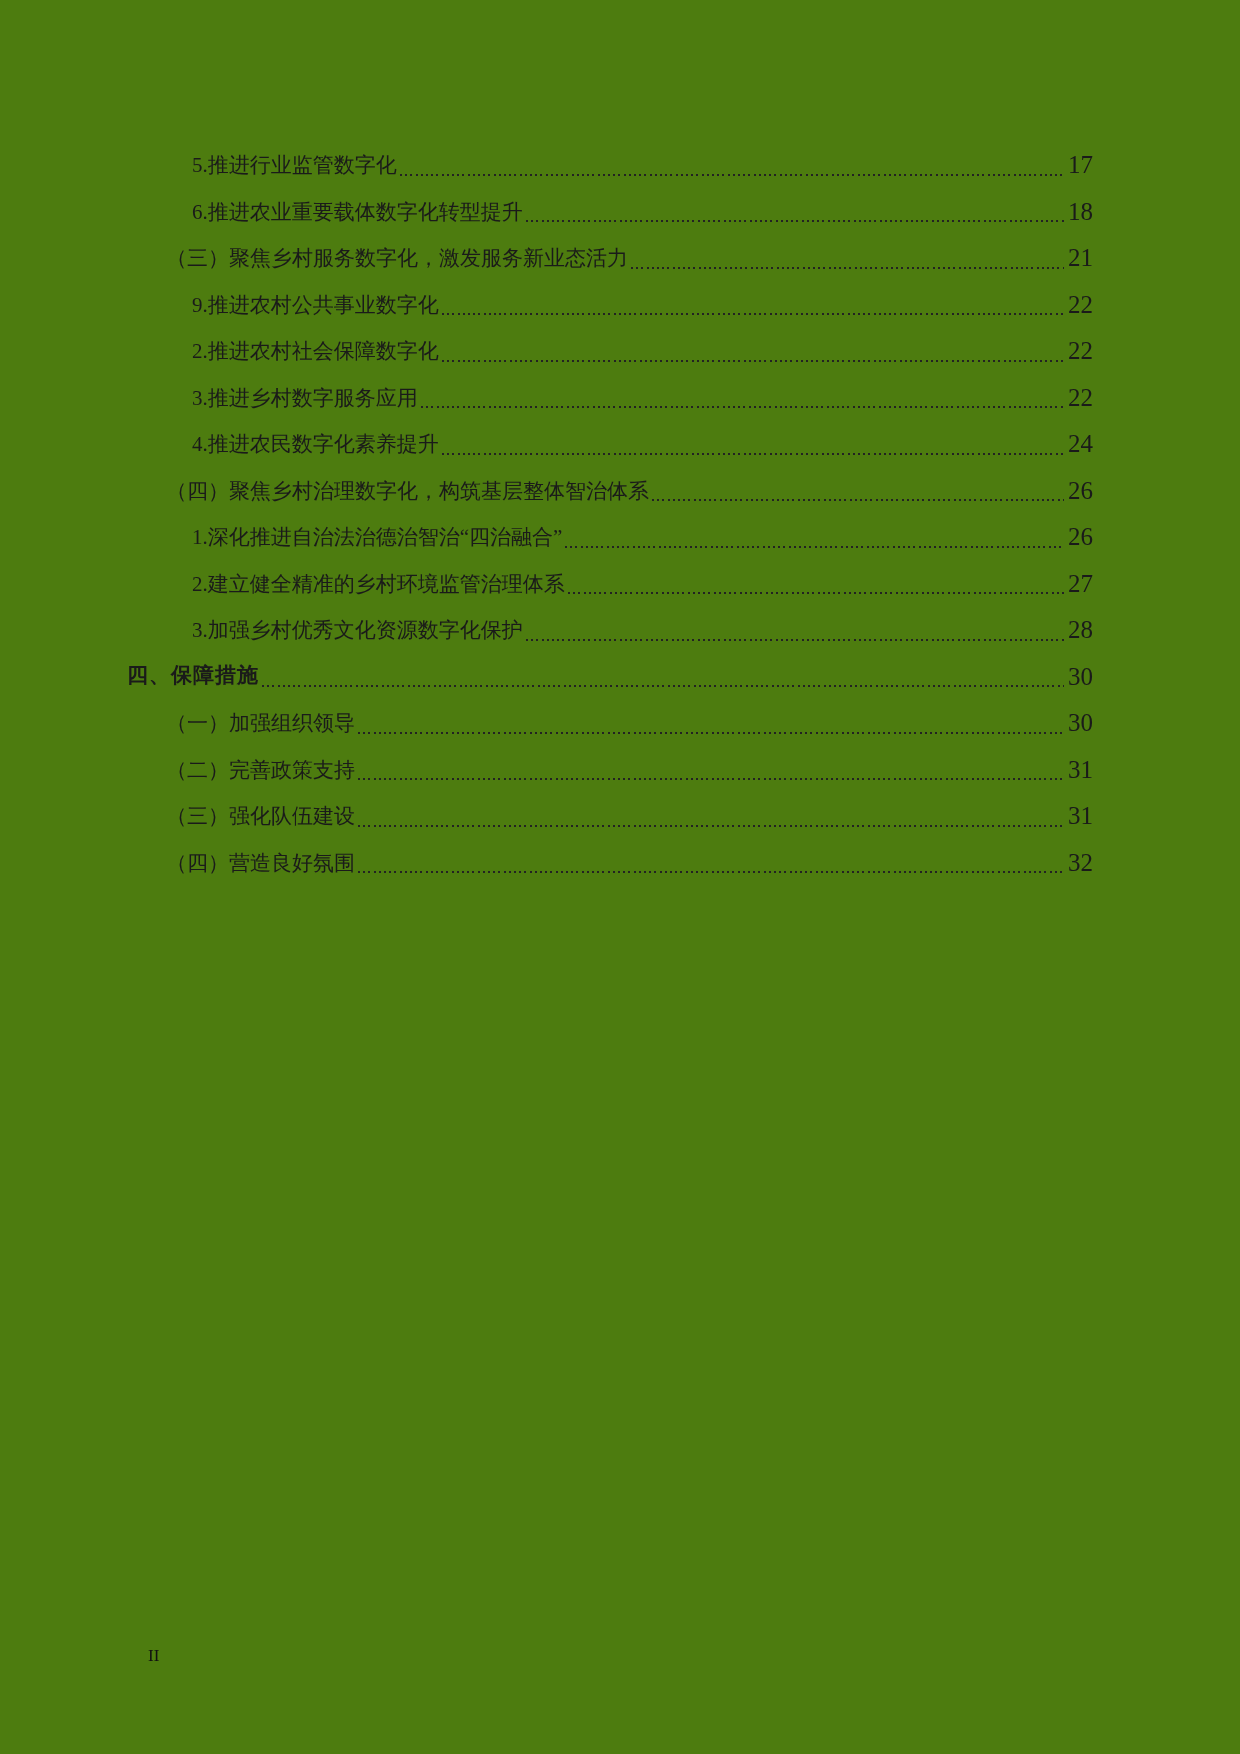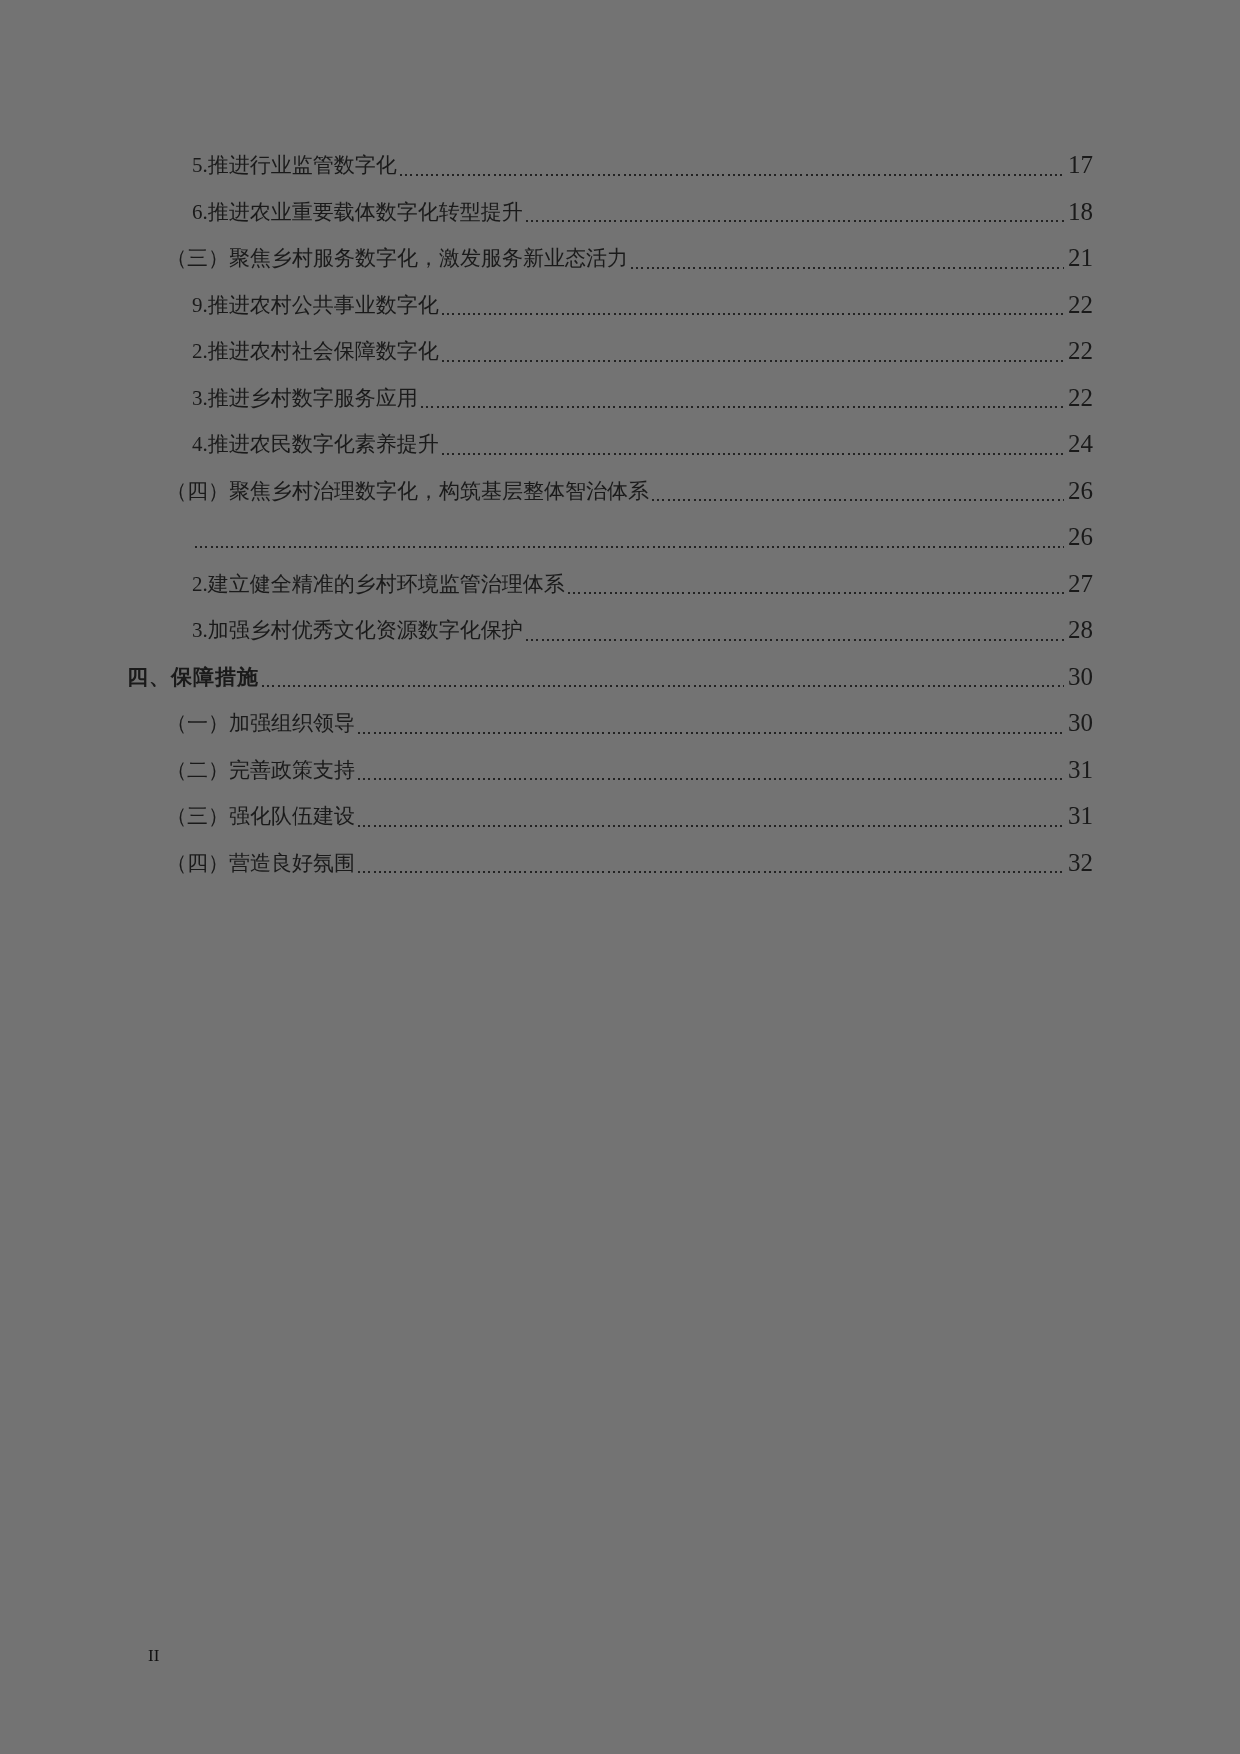--- a/index.html
+++ b/index.html
@@ -4,21 +4,21 @@
 <style>
   html, body {
     margin: 0;
     padding: 0;
     background: #ffffff;
   }
   .page {
     position: relative;
     width: 1240px;
     height: 1754px;
-    background: #737373;
+    background: #4d7c0f;
     overflow: hidden;
     font-family: "Liberation Serif", "DejaVu Serif", serif;
     color: #1a1a1a;
   }
   .toc {
     position: absolute;
     top: 142px;
     left: 127px;
     width: 966px;
   }
@@ -27,21 +27,21 @@
     align-items: center;
     height: 46.5px;
     font-size: 21px;
     line-height: 46.5px;
     white-space: nowrap;
   }
   .toc-row.level2 { padding-left: 39px; justify-content: flex-end; }
   .toc-row.level3 { padding-left: 65px; }
   .toc-row.bold .toc-label {
     font-weight: 700;
-    font-family: Liberation Serif, serif;
+    font-family: Liberation Mono, monospace;
     letter-spacing: 1px;
   }
   .toc-label {
     flex: 0 0 auto;
   }
   .leader {
     flex: 1 1 auto;
     height: 2px;
     align-self: flex-end;
     margin: 0 4px 13px 3px;
@@ -101,20 +101,21 @@
         <span class="toc-label">4.推进农民数字化素养提升</span>
         <span class="leader"></span>
         <span class="toc-page">24</span>
       </div>
       <div class="toc-row level2">
         <span class="toc-label">（四）聚焦乡村治理数字化，构筑基层整体智治体系</span>
         <span class="leader"></span>
         <span class="toc-page">26</span>
       </div>
       <div class="toc-row level3">
+        <span class="toc-label">1.深化推进自治法治德治智治“四治融合”</span>
         <span class="leader"></span>
         <span class="toc-page">26</span>
       </div>
       <div class="toc-row level3">
         <span class="toc-label">2.建立健全精准的乡村环境监管治理体系</span>
         <span class="leader"></span>
         <span class="toc-page">27</span>
       </div>
       <div class="toc-row level3">
         <span class="toc-label">3.加强乡村优秀文化资源数字化保护</span>

